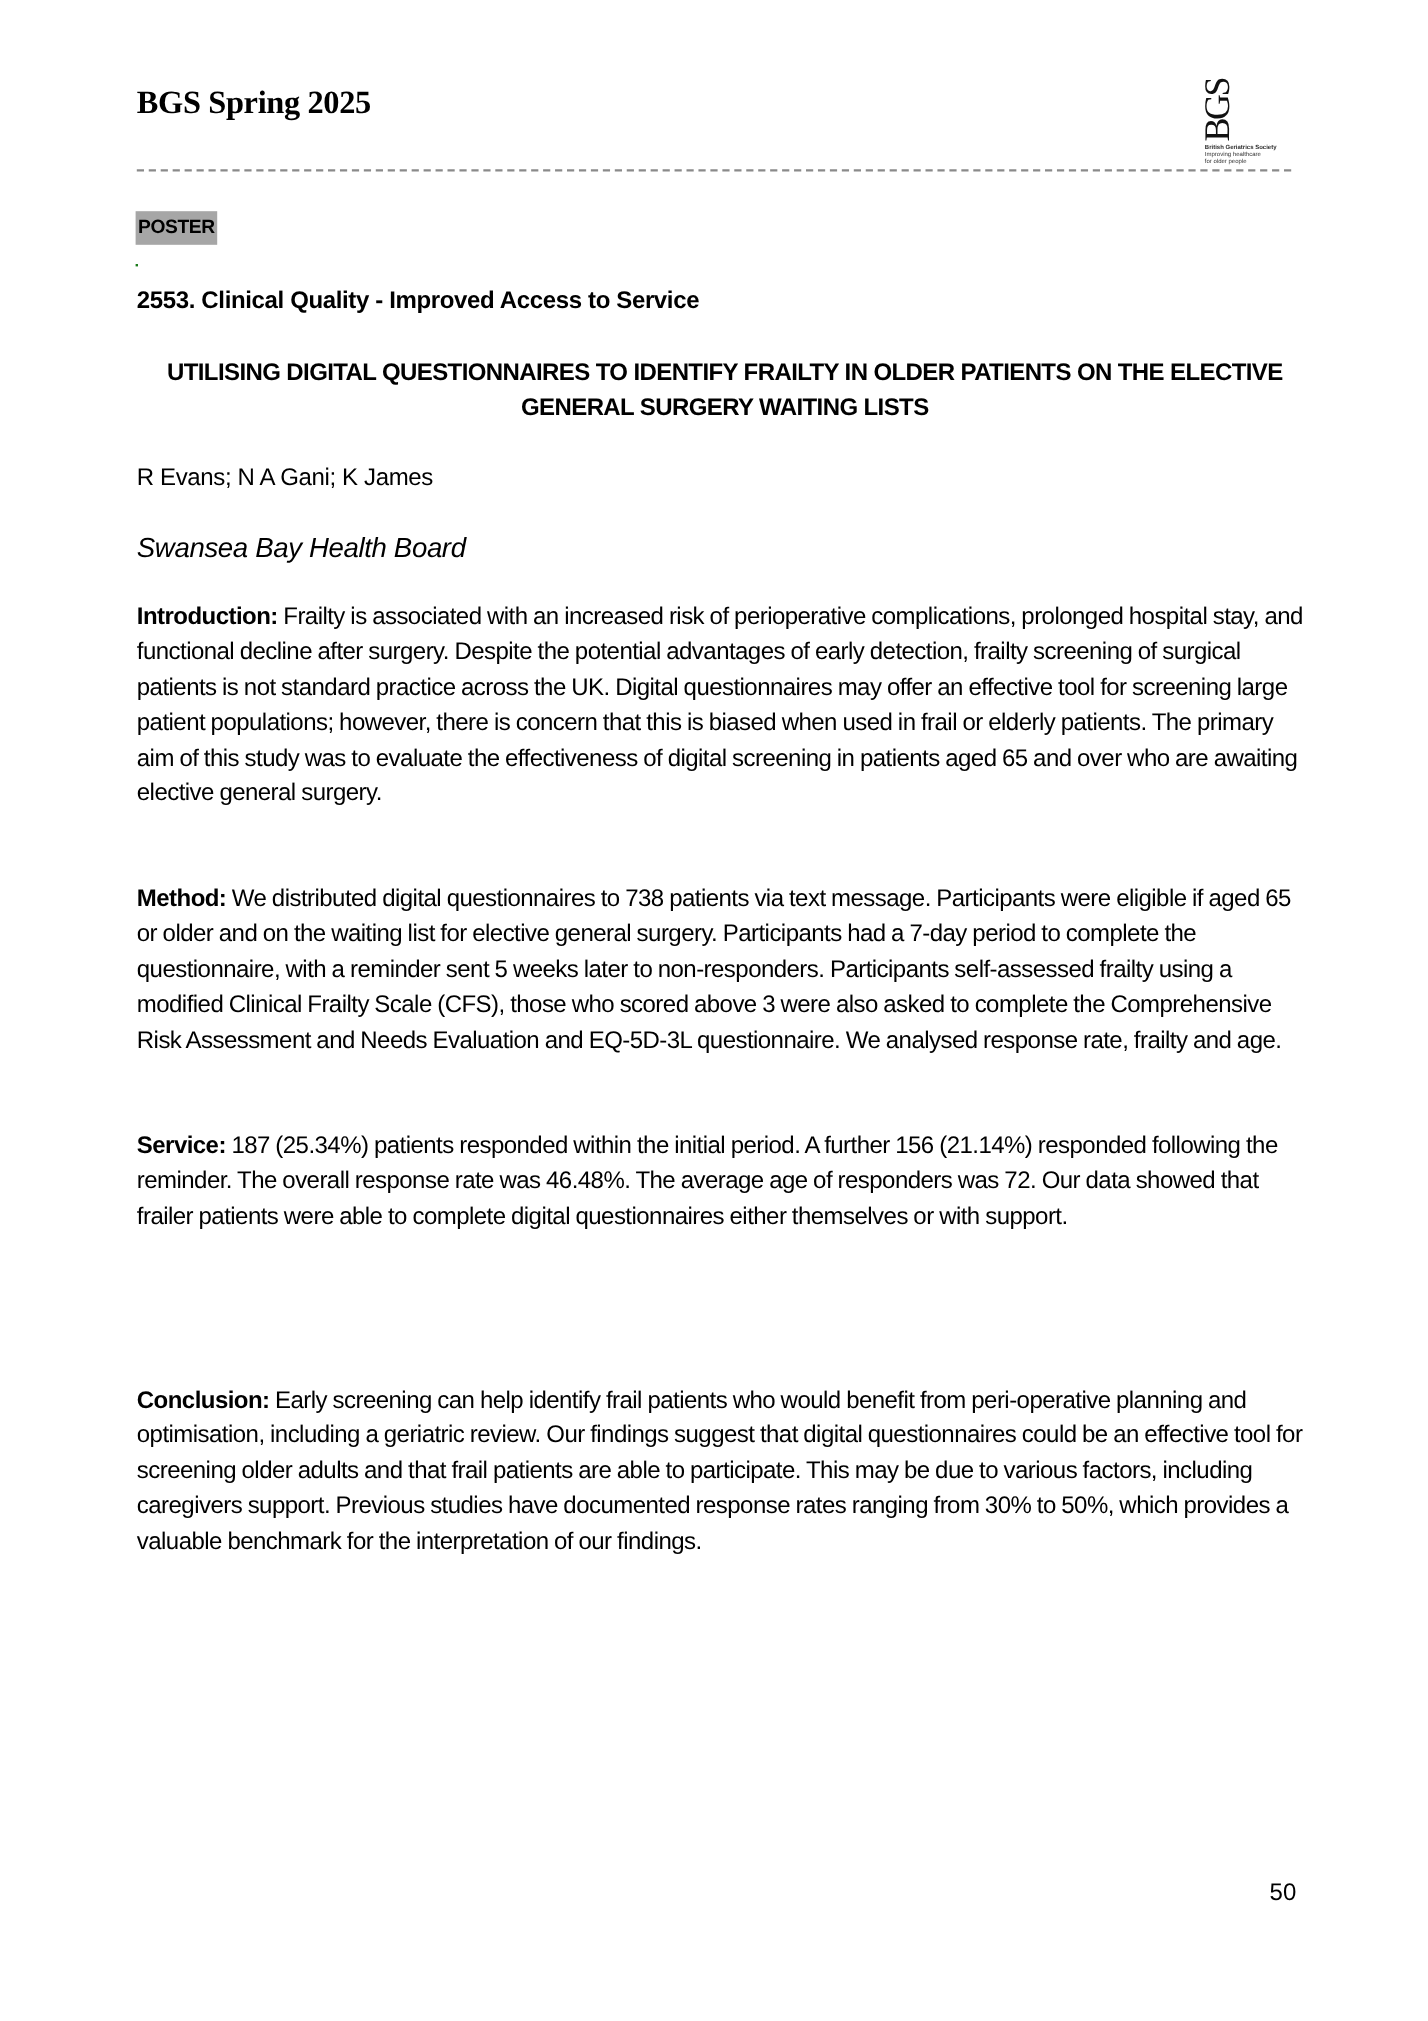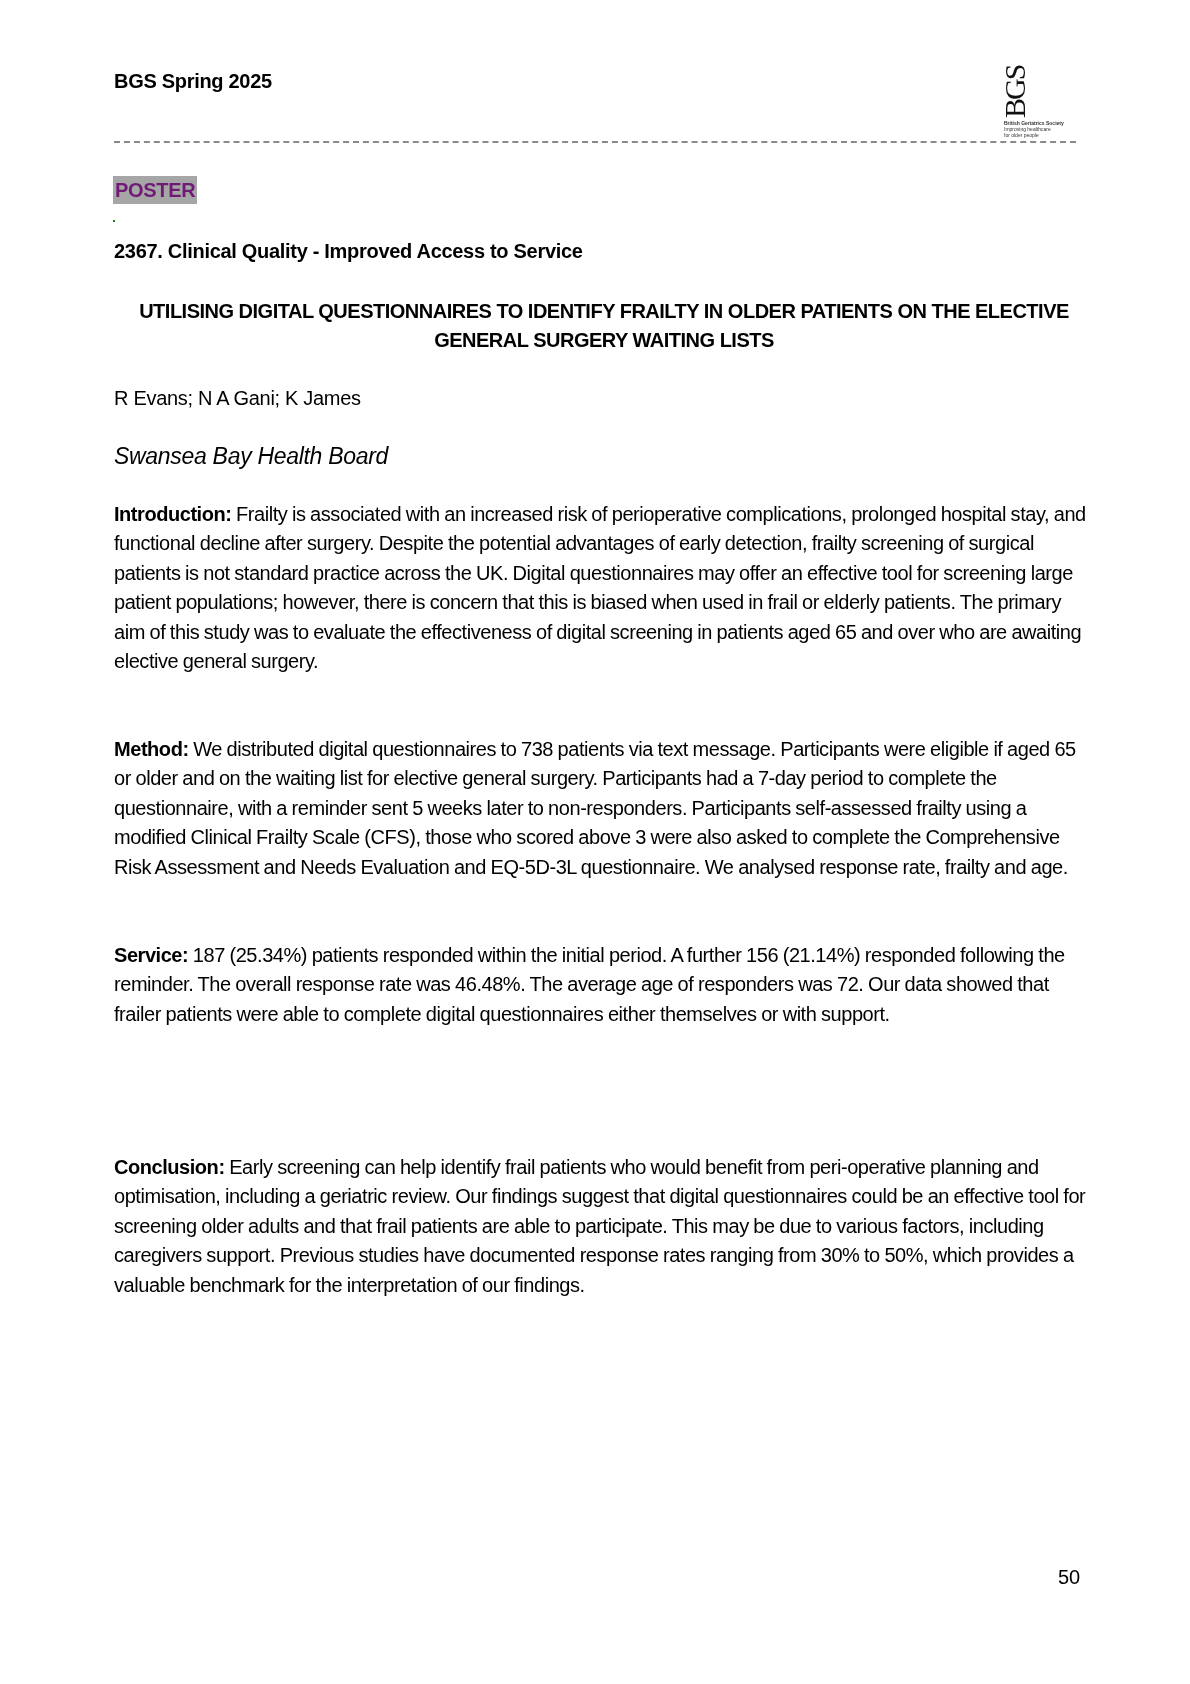--- a/index.html
+++ b/index.html
@@ -2,39 +2,39 @@
 <html><head>
 <meta charset="utf-8">
 <style>
   html, body { margin: 0; padding: 0; background: #ffffff; }
   body {
     width: 1190px; height: 1684px; position: relative; overflow: hidden;
     font-family: "Liberation Sans", "DejaVu Sans", sans-serif; color: #000;
   }
   .abs { position: absolute; }
   .conf-title {
-    left: 114px; top: 70px; font-size: 20px; font-weight: bold; letter-spacing: -0.3px;
-    font-family: Liberation Sans, sans-serif;
+    left: 114px; top: 70px; font-size: 27px; font-weight: bold; letter-spacing: -0.3px;
+    font-family: Liberation Serif, serif;
   }
   .logo { left: 1000px; top: 48px; width: 78px; height: 90px; }
   .logo .mark {
     position: absolute; left: 0px; top: 0px; width: 30px; height: 70px;
     font-family: "Liberation Serif", "DejaVu Serif", serif; font-size: 30px;
     writing-mode: vertical-rl; transform: rotate(180deg); line-height: 30px; letter-spacing: -2px;
     color: #111;
   }
   .logo .tag { position: absolute; left: 4px; top: 72px; font-size: 5px; line-height: 6px; color: #333; white-space: nowrap; }
   .logo .tag .b { font-weight: bold; }
   .rule {
     left: 114px; top: 141px; width: 962px; height: 0;
     border-top: 2px dashed #8a8a8a;
   }
   .badge {
-    left: 113px; top: 176px; padding: 1px 2px; background: #a6a6a6; color: #701a75;
-    font-size: 20px; font-weight: bold; line-height: 26px; letter-spacing: -0.3px;
+    left: 113px; top: 176px; padding: 1px 2px; background: #a6a6a6; color: #000000;
+    font-size: 16px; font-weight: bold; line-height: 26px; letter-spacing: -0.3px;
   }
   .dot { left: 113px; top: 220px; width: 2px; height: 2px; background: #1a7a1a; }
   .section {
     left: 114px; top: 240px; font-size: 20px; font-weight: bold; letter-spacing: -0.3px;
   }
   .abs-title {
     left: 114px; top: 297px; width: 980px; font-size: 20px; font-weight: bold; line-height: 29px; letter-spacing: -0.5px; text-align: center;
   }
   .authors { left: 114px; top: 387px; font-size: 20px; letter-spacing: -0.3px; }
   .affil { left: 114px; top: 443px; font-size: 23px; font-style: italic; letter-spacing: -0.3px; }
@@ -60,21 +60,21 @@
     <div>Improving healthcare</div>
     <div>for older people</div>
   </div>
 </div>
 
 <div class="abs rule"></div>
 
 <div class="abs badge">POSTER</div>
 <div class="abs dot"></div>
 
-<div class="abs section">2367. Clinical Quality - Improved Access to Service</div>
+<div class="abs section">2553. Clinical Quality - Improved Access to Service</div>
 
 <div class="abs abs-title">UTILISING DIGITAL QUESTIONNAIRES TO IDENTIFY FRAILTY IN OLDER PATIENTS ON THE ELECTIVE GENERAL SURGERY WAITING LISTS</div>
 
 <div class="abs authors">R Evans; N A Gani; K James</div>
 <div class="abs affil">Swansea Bay Health Board</div>
 
 <div class="abs para" id="intro">
   <b>Introduction:</b><span> Frailty is associated with an increased risk of perioperative complications, prolonged hospital stay, and functional decline after surgery. Despite the potential advantages of early detection, frailty screening of surgical patients is not standard practice across the UK. Digital questionnaires may offer an effective tool for screening large patient populations; however, there is concern that this is biased when used in frail or elderly patients. The primary aim of this study was to evaluate the effectiveness of digital screening in patients aged 65 and over who are awaiting elective general surgery.</span>
 </div>
 

